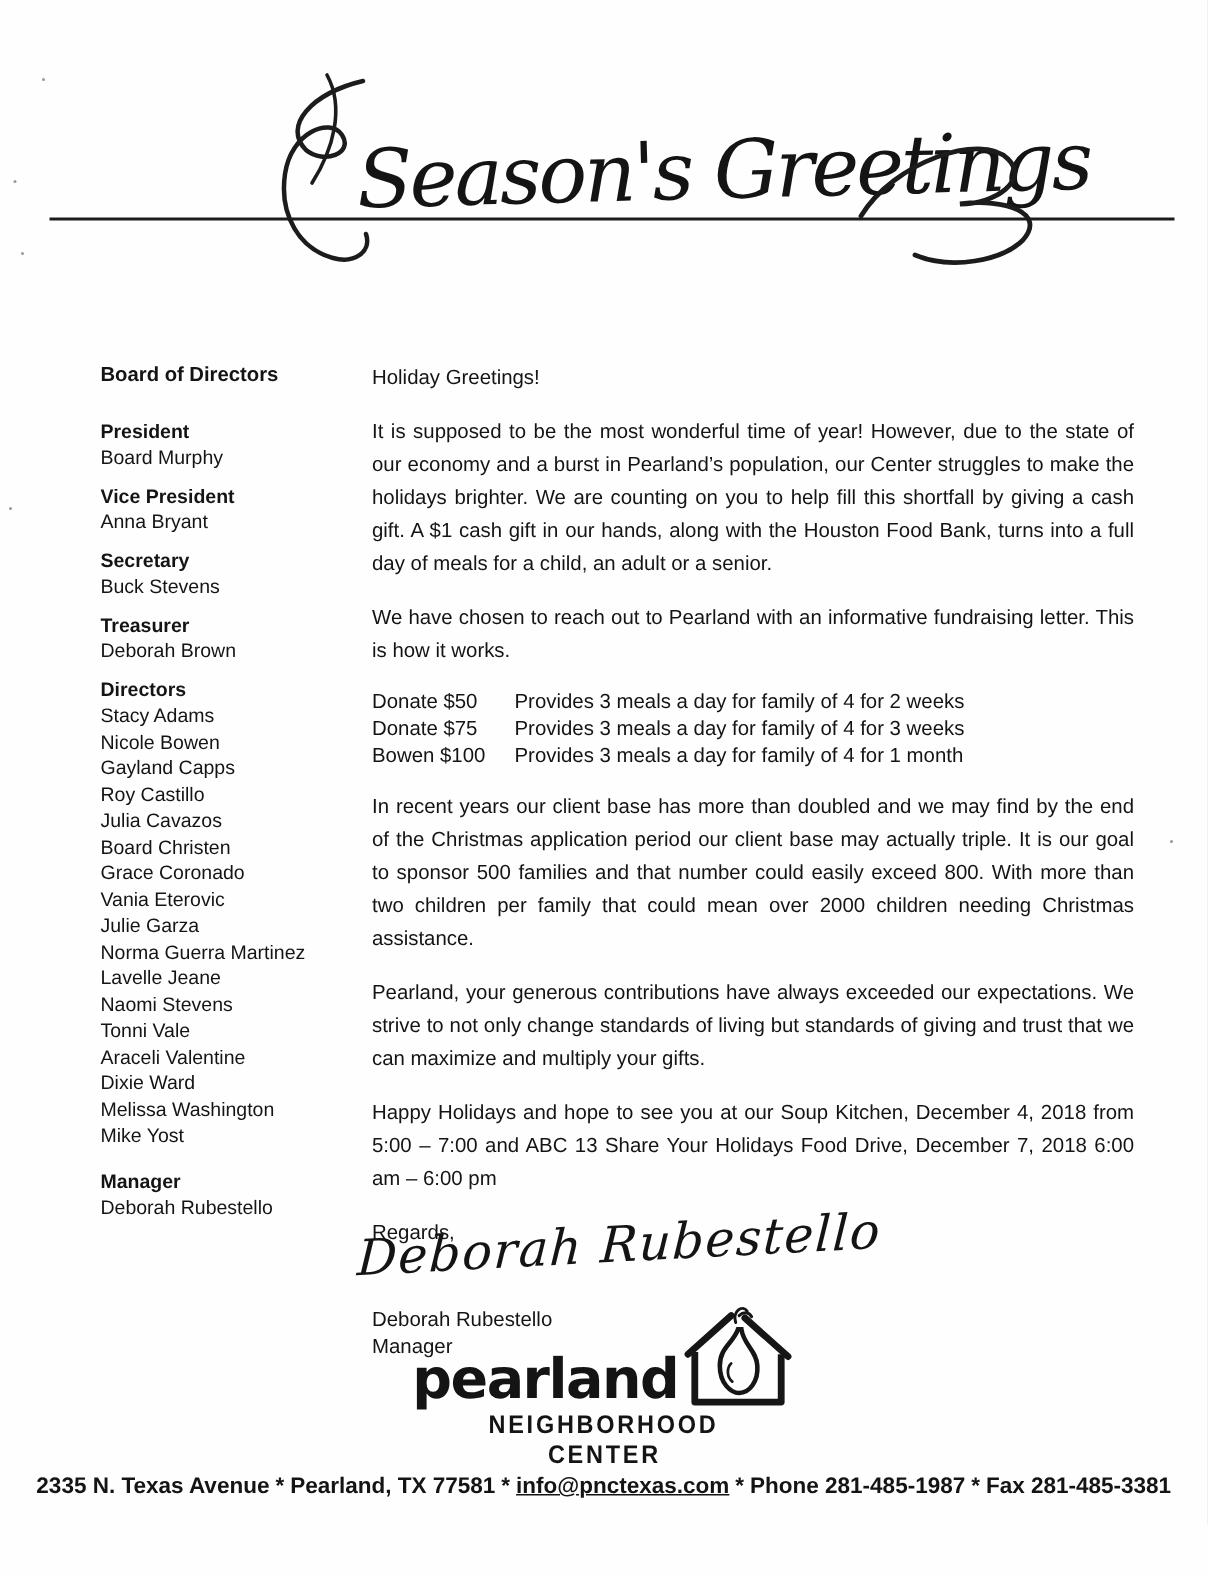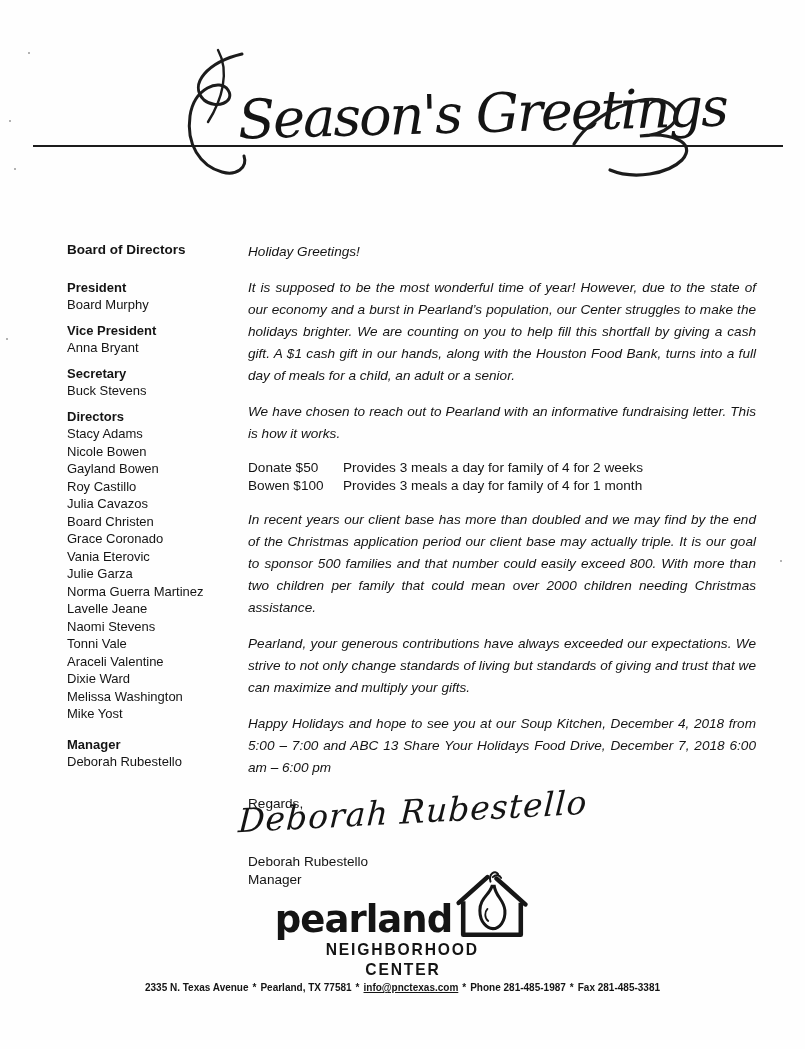--- a/index.html
+++ b/index.html
@@ -29,21 +29,21 @@
   .content{position:absolute;top:241px;left:67px;right:49px;display:flex;}
   .sidebar{width:181px;flex:0 0 181px;font-size:13px;line-height:17.5px;}
   .sb-title{font-weight:bold;font-size:13.5px;margin-bottom:20px;}
   .role-block{margin-bottom:8px;}
   .role{font-weight:bold;}
   .role-block .nm{margin-bottom:7px;}
   .directors-block .nm{margin-bottom:0;}
   .manager-block{margin-top:13px;}
   
   .body-col{flex:1;font-size:13.6px;line-height:22px;}
-  .body-col p{margin:0 0 14px;text-align:justify;font-style:italic;}
+  .body-col p{margin:0 0 14px;text-align:justify;}
   .salutation{text-align:left !important;}
   .donate-table{margin:2px 0 14px;line-height:18px;}
   .d-row{display:flex;align-items:flex-end;}
   .d-amt{width:95px;flex:0 0 95px;}
   
   .closing-block{position:relative;margin-top:2px;height:100px;}
   .regards{position:absolute;top:0;left:0;}
   .signature{
     position:absolute;top:8px;left:-10px;
     font-family:"DejaVu Serif",serif;font-style:italic;
@@ -62,21 +62,21 @@
   }
   .house-svg{margin-left:2px;}
   .logo-line{
     font-family:"Liberation Sans",sans-serif;font-weight:bold;
     font-size:17px;letter-spacing:2px;line-height:20px;
     transform:scaleX(0.92);
   }
   
   .footer{
     position:absolute;top:982px;left:0;right:0;
-    text-align:center;font-size:10px;font-weight:bold;
+    text-align:center;font-size:15px;font-weight:bold;
     white-space:nowrap;
   }
   .footer .sep{padding:0 4px;}
   .email{text-decoration:underline;}
   
   .speck{position:absolute;background:#9a9a9a;width:2px;height:2px;border-radius:50%;}
 </style>
 </head>
 <body>
 
@@ -104,26 +104,30 @@
         <div class="nm">Board Murphy</div>
       </div>
       <div class="role-block">
         <div class="role">Vice President</div>
         <div class="nm">Anna Bryant</div>
       </div>
       <div class="role-block">
         <div class="role">Secretary</div>
         <div class="nm">Buck Stevens</div>
       </div>
+      <div class="role-block">
+        <div class="role">Treasurer</div>
+        <div class="nm">Deborah Brown</div>
+      </div>
 
       <div class="role-block directors-block">
         <div class="role">Directors</div>
         <div class="nm">Stacy Adams</div>
         <div class="nm">Nicole Bowen</div>
-        <div class="nm">Gayland Bowen</div>
+        <div class="nm">Gayland Capps</div>
         <div class="nm">Roy Castillo</div>
         <div class="nm">Julia Cavazos</div>
         <div class="nm">Board Christen</div>
         <div class="nm">Grace Coronado</div>
         <div class="nm">Vania Eterovic</div>
         <div class="nm">Julie Garza</div>
         <div class="nm">Norma Guerra Martinez</div>
         <div class="nm">Lavelle Jeane</div>
         <div class="nm">Naomi Stevens</div>
         <div class="nm">Tonni Vale</div>
@@ -144,20 +148,24 @@
 
       <p>It is supposed to be the most wonderful time of year!  However, due to the state of our economy and a burst in Pearland’s population, our Center struggles to make the holidays brighter.  We are counting on you to help fill this shortfall by giving a cash gift.  A $1 cash gift in our hands, along with the Houston Food Bank, turns into a full day of meals for a child, an adult or a senior.</p>
       <p>We have chosen to reach out to Pearland with an informative fundraising letter.  This is how it works.</p>
 
       <div class="donate-table">
         <div class="d-row">
           <span class="d-amt">Donate $50</span>
           <span class="d-desc">Provides 3 meals a day for family of 4 for 2 weeks</span>
         </div>
         <div class="d-row">
+          <span class="d-amt">Donate $75</span>
+          <span class="d-desc">Provides 3 meals a day for family of 4 for 3 weeks</span>
+        </div>
+        <div class="d-row">
           <span class="d-amt">Bowen $100</span>
           <span class="d-desc">Provides 3 meals a day for family of 4 for 1 month</span>
         </div>
       </div>
 
       <p>In recent years our client base has more than doubled and we may find by the end of the Christmas application period our client base may actually triple.  It is our goal to sponsor 500 families and that number could easily exceed 800.  With more than two children per family that could mean over 2000 children needing Christmas assistance.</p>
       <p>Pearland, your generous contributions have always exceeded our expectations.  We strive to not only change standards of living but standards of giving and trust that we can maximize and multiply your gifts.</p>
       <p>Happy Holidays and hope to see you at our Soup Kitchen, December 4, 2018 from 5:00 – 7:00 and ABC 13 Share Your Holidays Food Drive, December 7, 2018 6:00 am – 6:00 pm</p>
 
       <div class="closing-block">

